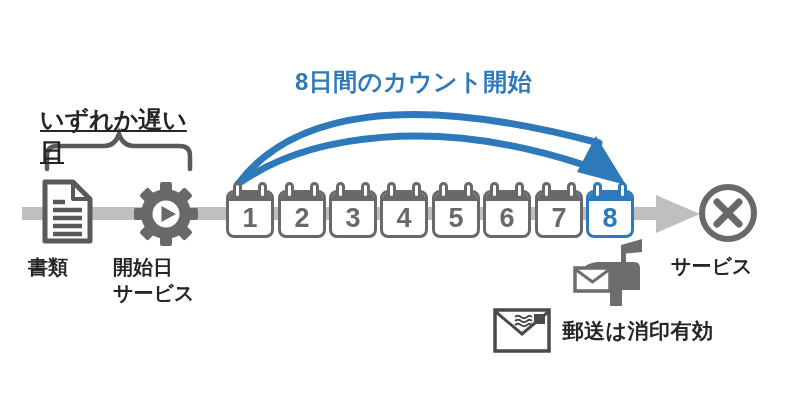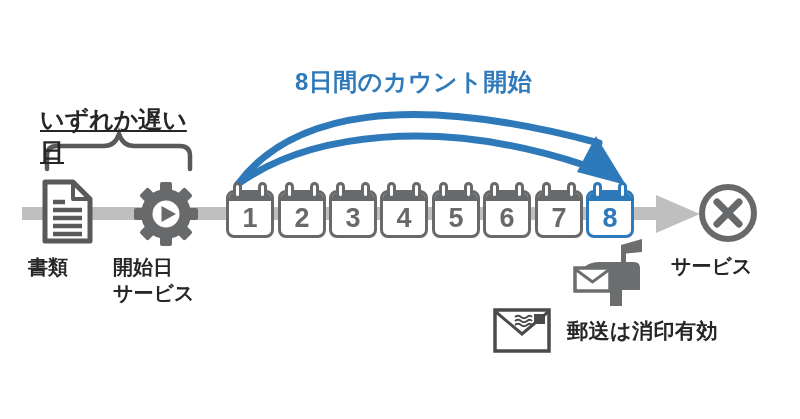--- a/index.html
+++ b/index.html
@@ -8,21 +8,21 @@
     font-family:"Liberation Sans","DejaVu Sans",sans-serif;
   }
   .layer{position:absolute;left:0;top:0;pointer-events:none;}
   .txt{position:absolute;font-weight:700;color:var(--text-dark,#262626);text-align:left;}
   #title{left:295px;top:66px;width:270px;font-size:24px;color:var(--blue,#2e79b9);letter-spacing:0.5px;}
   #whichever{left:40px;top:104px;width:160px;font-size:24px;text-decoration:underline;}
   .lbl{font-size:20px;line-height:26px;}
   #doc-label{left:28px;top:254px;width:90px;}
   #svc-label{left:113px;top:254px;width:110px;}
   #cancel-label{left:671px;top:253px;width:118px;}
-  #mail-note{left:558px;top:317px;width:160px;font-size:21px;text-align:right;letter-spacing:0.5px;}
+  #mail-note{left:558px;top:317px;width:160px;font-size:21px;text-align:center;letter-spacing:0.5px;}
   .icon{position:absolute;}
   
   .cal{position:absolute;top:182px;width:48px;height:56px;}
   .cal .ring{
     position:absolute;top:0;width:9px;height:17px;box-sizing:border-box;
     background:#fff;border:3.5px solid var(--icon-gray,#67696b);border-radius:5px;z-index:2;
   }
   .cal .rl{left:7px;} .cal .rr{right:7px;}
   .cal .box{
     position:absolute;top:8px;left:0;width:48px;height:48px;box-sizing:border-box;

